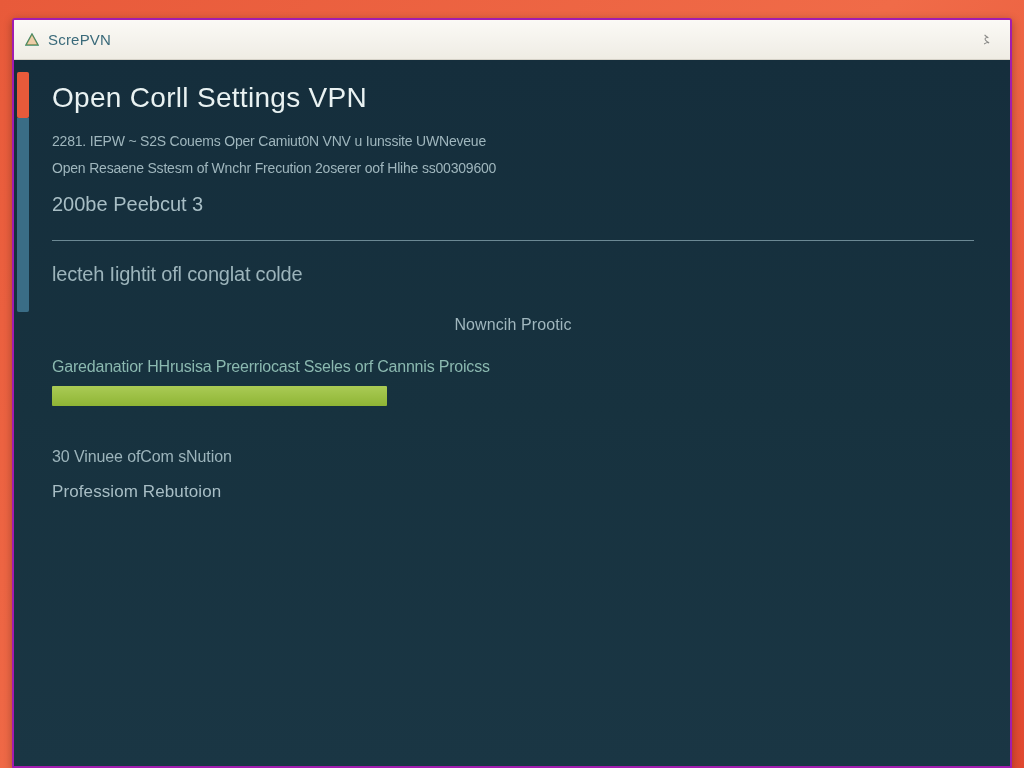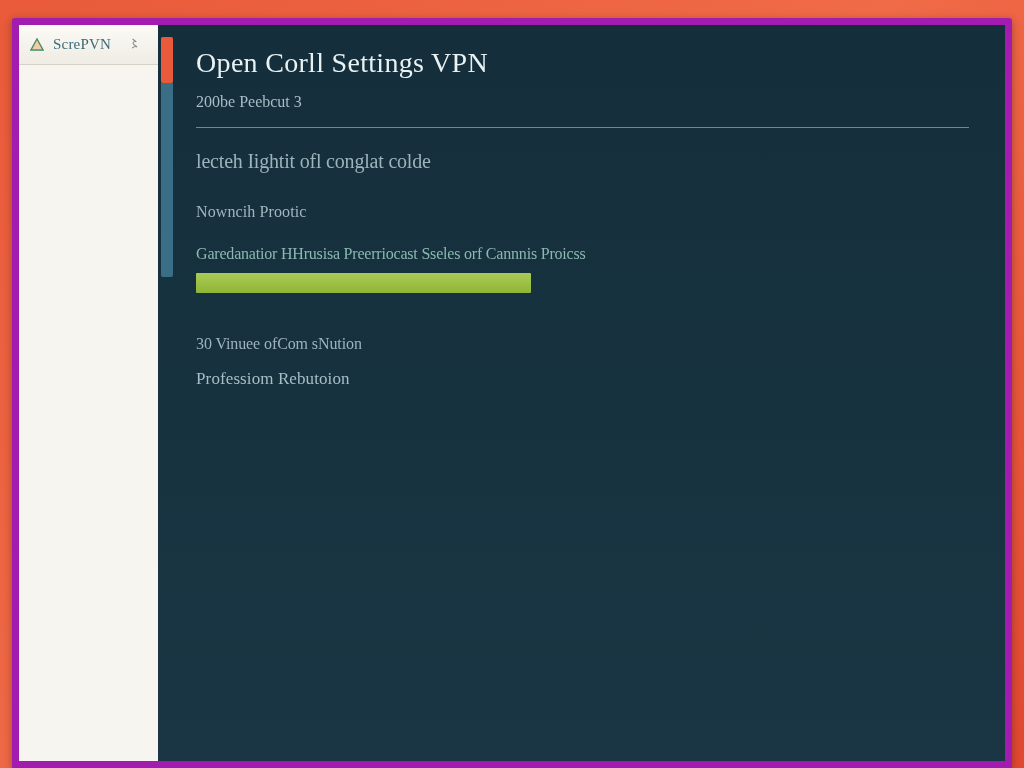--- a/index.html
+++ b/index.html
@@ -7,26 +7,26 @@
   body {
     background: linear-gradient(135deg, #e85a3a 0%, #f06b48 50%, #e04830 100%);
     font-family: "Segoe UI", Tahoma, Arial, sans-serif;
     padding: 18px 12px 0 12px;
     filter: blur(0.4px);
   }
   .window {
     width: 100%;
     height: 100%;
     background: #f7f5f0;
-    border: 7px solid #a21caf;
+    border: 2px solid #a21caf;
     border-radius: 3px 3px 0 0;
     box-shadow: 0 2px 8px rgba(0,0,0,0.3), inset 0 1px 0 rgba(255,255,255,0.6);
     display: flex;
+    flex-direction: column;
     overflow: hidden;
-    font-family: Liberation Serif, serif;
   }
   .titlebar {
     height: 40px;
     background: linear-gradient(180deg, #fbfaf6 0%, #efece4 100%);
     border-bottom: 1px solid #d6d2c8;
     display: flex;
     align-items: center;
     padding: 0 10px;
     gap: 8px;
   }
@@ -93,24 +93,24 @@
   }
   .line-small {
     font-size: 14px;
     color: #9fb6bd;
     line-height: 1.9;
     white-space: nowrap;
     overflow: hidden;
     letter-spacing: -0.2px;
   }
   .line-mid {
-    font-size: 16px;
+    font-size: 20px;
     color: #a8bec5;
     margin-top: 12px;
-    margin-bottom: 16px;
+    margin-bottom: 24px;
   }
   .hr {
     height: 1px;
     background: #6c8994;
     margin: 6px 0 22px 0;
   }
   .subheading {
     font-size: 18px;
     color: #cedddf;
     letter-spacing: 0.4px;
@@ -120,20 +120,21 @@
     font-size: 20px;
     color: #9cb4bb;
     margin-bottom: 30px;
     letter-spacing: -0.2px;
   }
   .muted-label {
     font-size: 16px;
     color: #a0b7be;
     margin-bottom: 20px;
     letter-spacing: 0.1px;
+    text-align: center;
   }
   .link-line {
     font-size: 16px;
     color: #8bb9b0;
     margin-bottom: 10px;
     letter-spacing: -0.2px;
     margin-top: 24px;
   }
   .progress {
     width: 335px;
@@ -174,20 +175,22 @@
   <div class="content">
     <div class="scroll-gutter">
       <div class="scroll-track"></div>
       <div class="scroll-thumb-rest"></div>
       <div class="scroll-thumb-top"></div>
     </div>
 
     <div class="main">
       <div class="heading">Open Corll Settings VPN</div>
 
+      <div class="line-small">2281. IEPW ~ S2S Couems Oper Camiut0N VNV u Iunssite UWNeveue</div>
+      <div class="line-small">Open Resaene Sstesm of Wnchr Frecution 2oserer oof Hlihe ss00309600</div>
 
       <div class="line-mid">200be Peebcut 3</div>
 
       <div class="hr"></div>
 
       <div class="sub-descr">lecteh Iightit ofl conglat colde</div>
 
       <div class="muted-label">Nowncih Prootic</div>
 
       <div class="link-line">Garedanatior HHrusisa Preerriocast Sseles orf Cannnis Proicss</div>

